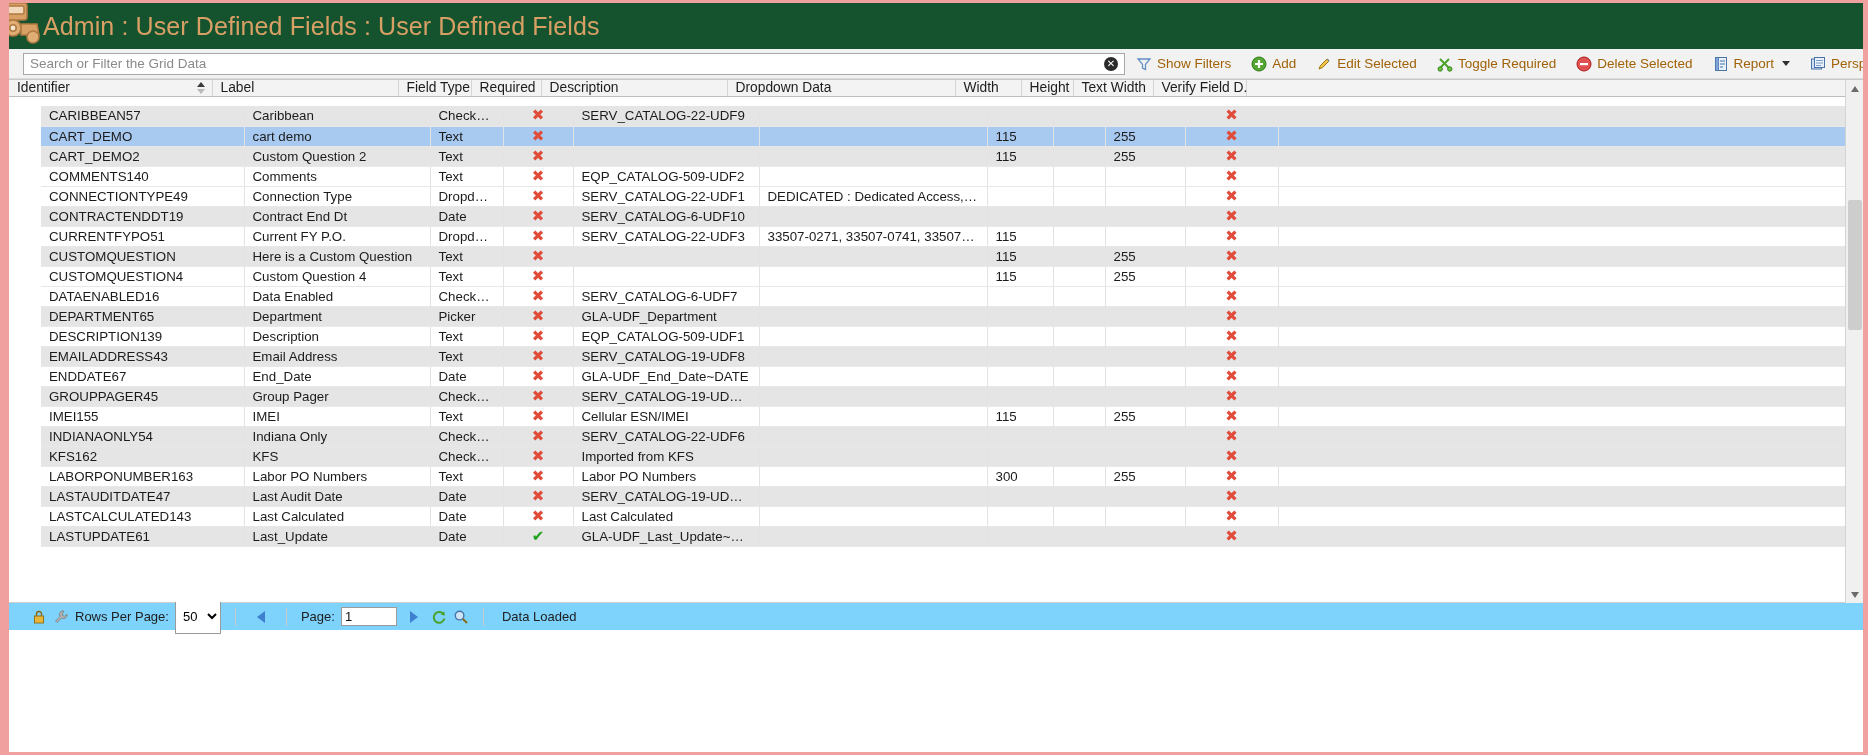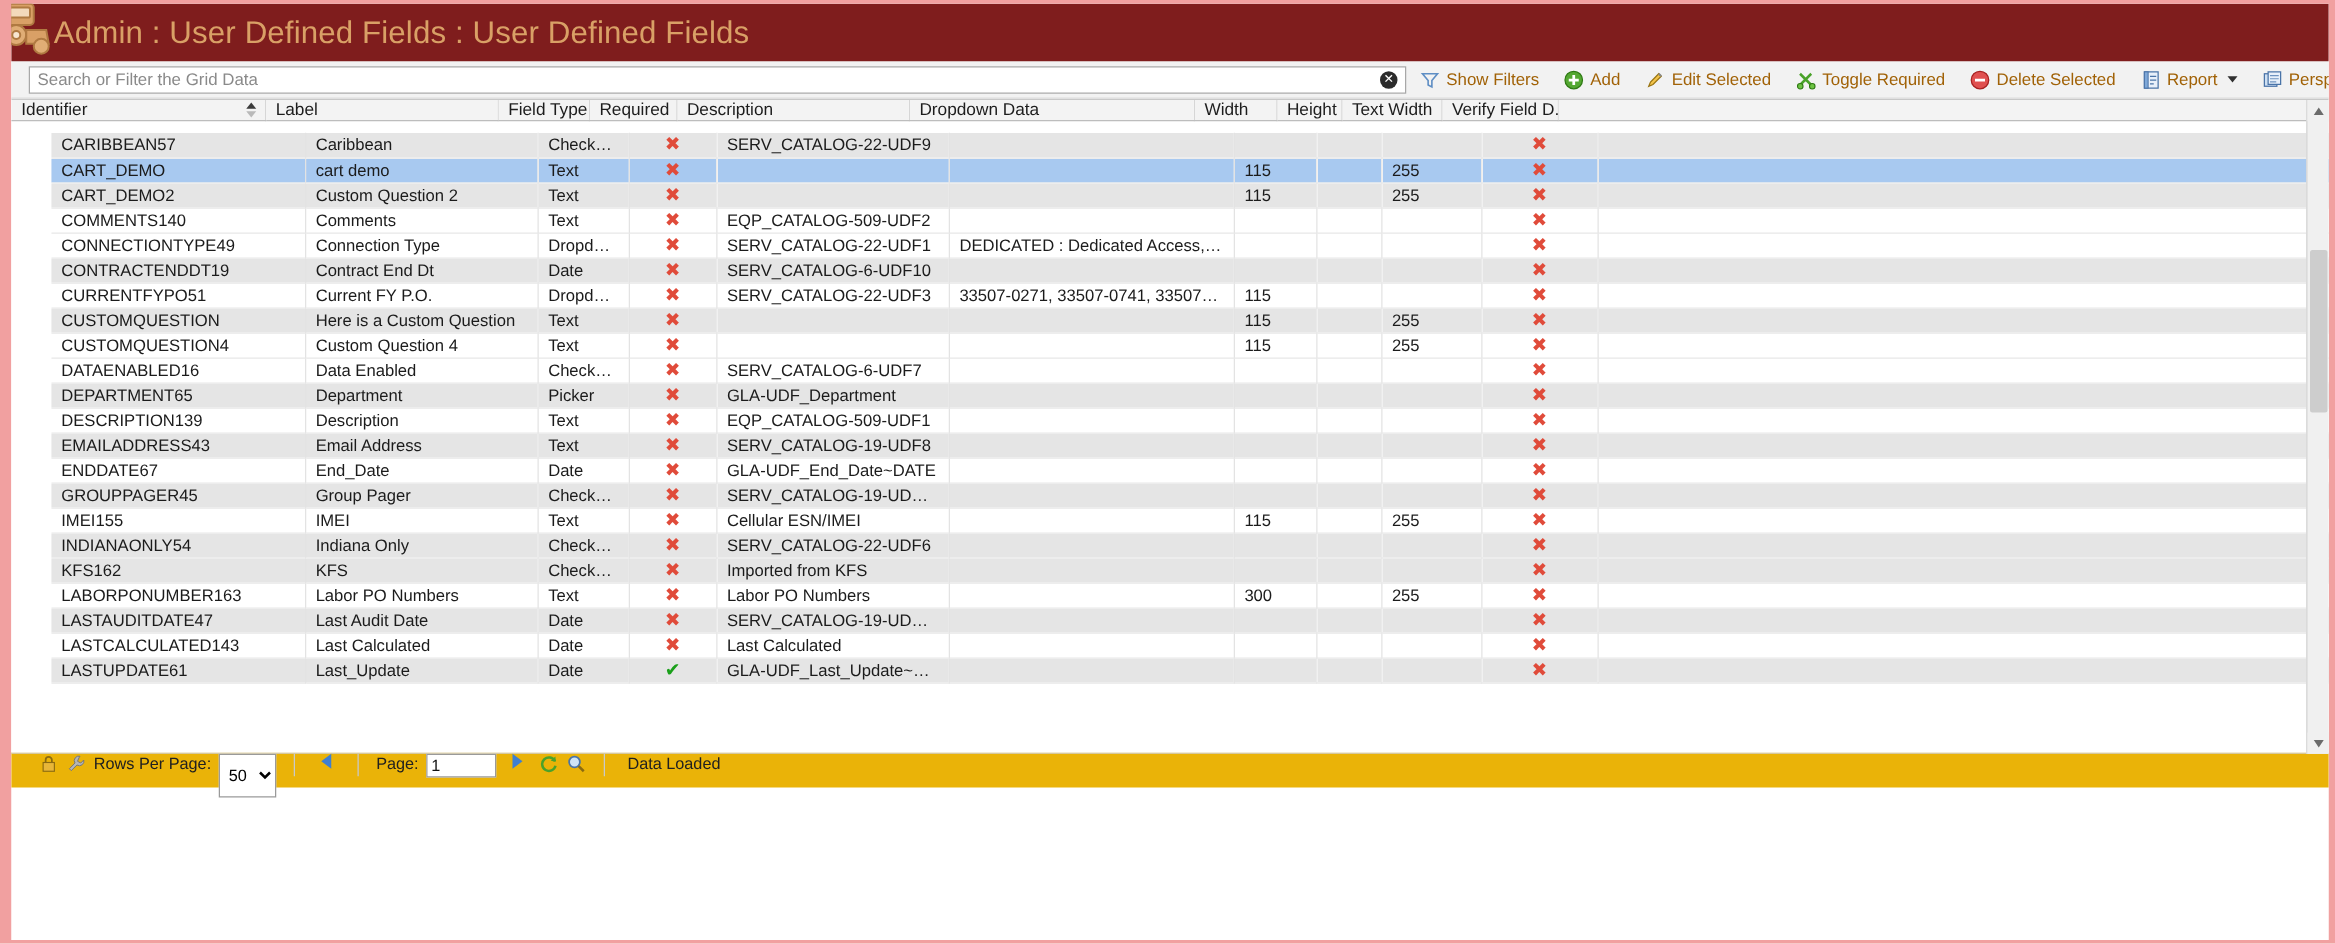--- a/index.html
+++ b/index.html
@@ -17,21 +17,21 @@
     border-left: 9px solid #f1a0a0;
     border-right: 5px solid #f1a0a0;
     border-top: 3px solid #f1a0a0;
     border-bottom: 3px solid #f1a0a0;
     overflow: hidden;
   }
 
   
   .titlebar {
     height: 46px;
-    background: #7f1d1d;
+    background: #14532d;
     display: flex;
     align-items: center;
     padding-left: 8px;
     position: relative;
   }
   .app-logo {
     position: absolute;
     left: -12px; top: -6px;
     width: 58px; height: 54px;
   }
@@ -193,24 +193,24 @@
     background: #cdcdcd;
     border-radius: 2px;
     cursor: pointer;
   }
   .tri-up { width:0;height:0;border-left:4px solid transparent;border-right:4px solid transparent;border-bottom:6px solid #6b6b6b; }
   .tri-dn { width:0;height:0;border-left:4px solid transparent;border-right:4px solid transparent;border-top:6px solid #6b6b6b; }
 
   
   .footer {
     height: 28px;
-    background: #eab308;
+    background: #7dd3fc;
     border-top: 1px solid #cfcfcf;
     display: flex;
-    align-items: flex-start;
+    align-items: center;
     padding-left: 22px;
     gap: 6px;
     font-size: 13px;
     color: #202020;
   }
   .footer-label { white-space: nowrap; }
   .rows-select {
     height: 35px;
     width: 46px;
     border: 1px solid #9a9a9a;

